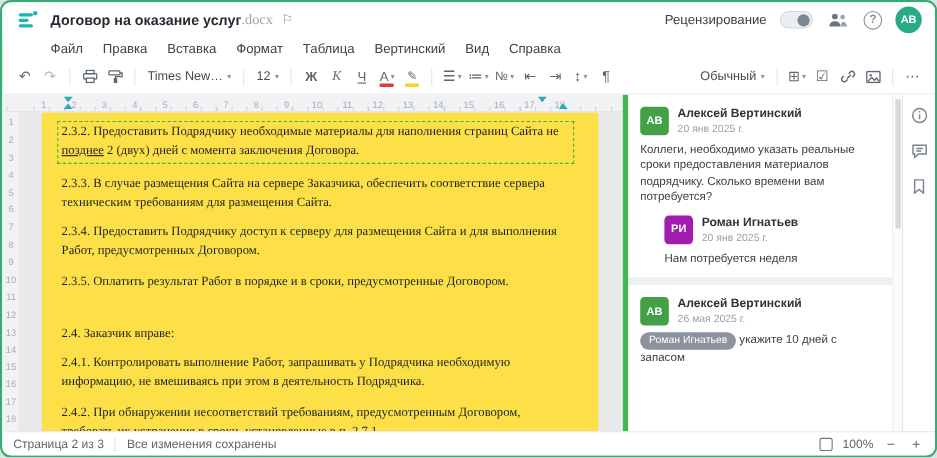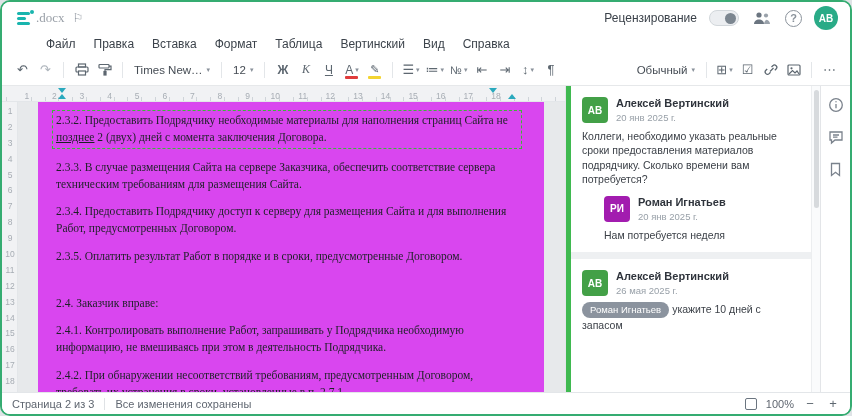--- a/index.html
+++ b/index.html
@@ -38,29 +38,29 @@
   .colorbar{position:absolute;left:4px;right:4px;bottom:3px;height:2.5px;border-radius:1px;}
   .red{background:#e03c3c;} .yellow{background:#f3d431;}
   .tb-spacer{flex:1;}
   
   .content{flex:1;display:flex;min-height:0;}
   .editor{flex:1;display:flex;flex-direction:column;min-width:0;}
   .hruler{height:16px;background:#f1f2f4;border-bottom:1px solid #e3e6e9;position:relative;display:flex;align-items:center;
     background-image:repeating-linear-gradient(to right, transparent 0 12.8px, #cfd4d9 12.8px 13.8px);
     background-size:100% 4px;background-position:16px bottom;background-repeat:repeat-x;}
   .hnum{display:inline-block;width:27.6px;text-align:center;font-size:8.5px;color:#a7adb4;}
-  #hnums{padding-left:11px;white-space:nowrap;overflow:hidden;}
+  #hnums{padding-left:24px;white-space:nowrap;overflow:hidden;}
   .ind-marker{position:absolute;width:0;height:0;border-left:4px solid transparent;border-right:4px solid transparent;}
   .ind-down{border-top:5px solid #2aa9bd;top:2px;}
   .ind-up{border-bottom:5px solid #2aa9bd;bottom:2px;}
   .editor-body{flex:1;display:flex;min-height:0;}
   .vruler{width:16px;background:#f1f2f4;border-right:1px solid #e3e6e9;overflow:hidden;padding-top:4px;}
   .vnum{display:block;height:15.9px;width:16px;text-align:center;font-size:8.5px;color:#a7adb4;}
   .canvas{flex:1;background:#e7e9eb;padding-left:20px;overflow:hidden;}
-  .page{width:506px;height:100%;background:#d946ef;padding:8px 26px 0 18px;
+  .page{width:506px;height:100%;background:#fde047;padding:8px 26px 0 18px;
     font-family:"Liberation Serif", serif;font-size:11.5px;color:#1d2126;line-height:1.5;}
   .para{margin-bottom:10px;}
   .para-commented{border:1px dashed #3db639;padding:1px 3px;margin-left:-4px;margin-right:-4px;}
   .u-comment{text-decoration:underline;}
   .para-heading{margin-top:30px;}
   @keyframes blink{50%{opacity:0;}}
   
   .comments-panel{width:246px;background:#fff;border-left:1px solid #e3e5e8;position:relative;overflow:hidden;flex:0 0 auto;}
   .active-bar{position:absolute;left:0;top:0;bottom:0;width:5px;background:#3fb950;}
   .thread{padding:11px 12px 10px 16px;}
@@ -91,20 +91,21 @@
 
 <div class="window">
 
   <div class="titlebar">
     <div class="logo">
         <i></i>
         <i></i>
         <i></i>
         <b></b>
       </div>
+    <span class="doc-title">Договор на оказание услуг</span>
     <span class="doc-ext">.docx</span>
     <span class="flag">⚐</span>
     <div class="tb-right">
       <span class="review-label">Рецензирование</span>
       <span class="toggle">
           <span class="knob"></span>
         </span>
       <span class="icon-btn">
         <svg width="18" height="14" viewBox="0 0 18 14">
             <circle cx="6" cy="4" r="2.6" fill="#6b7580"></circle>

